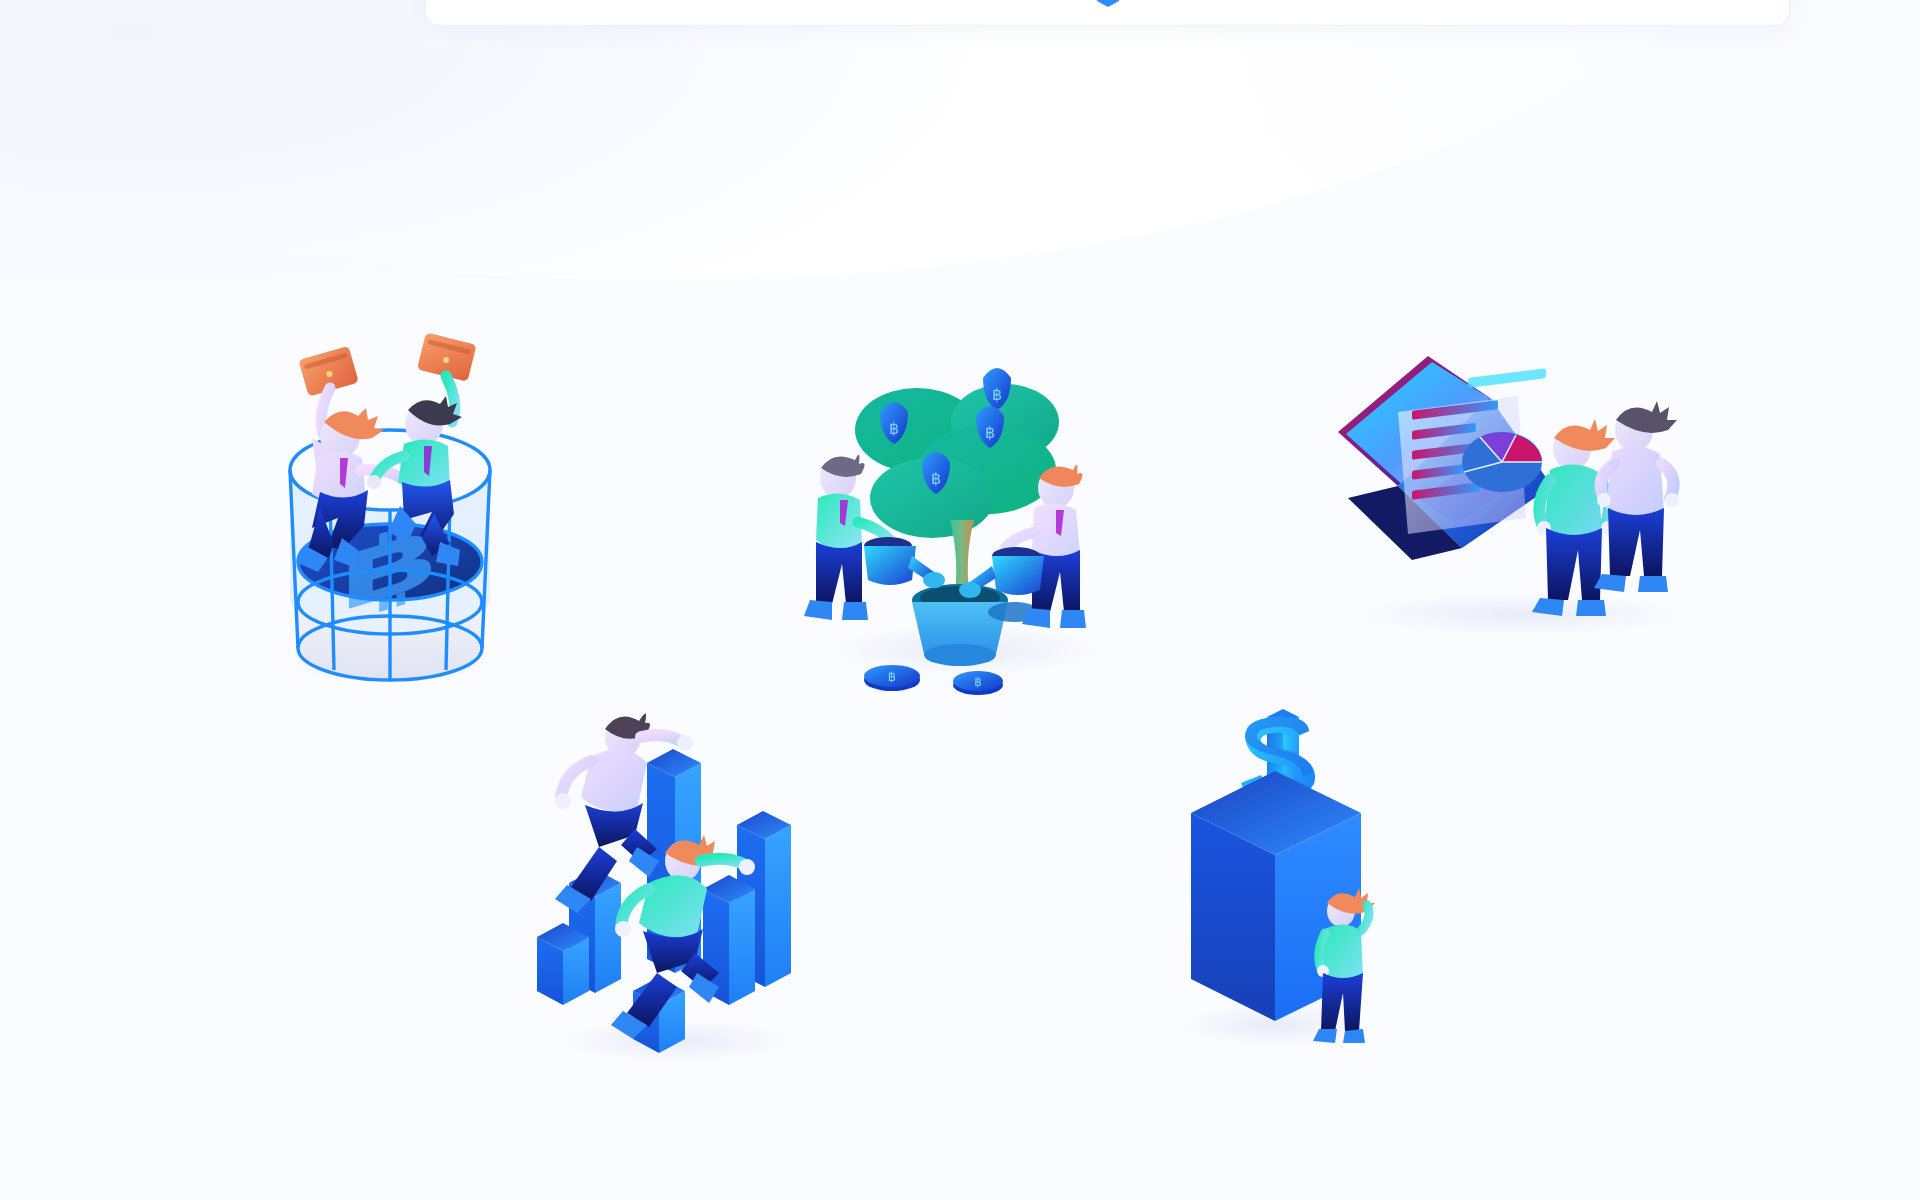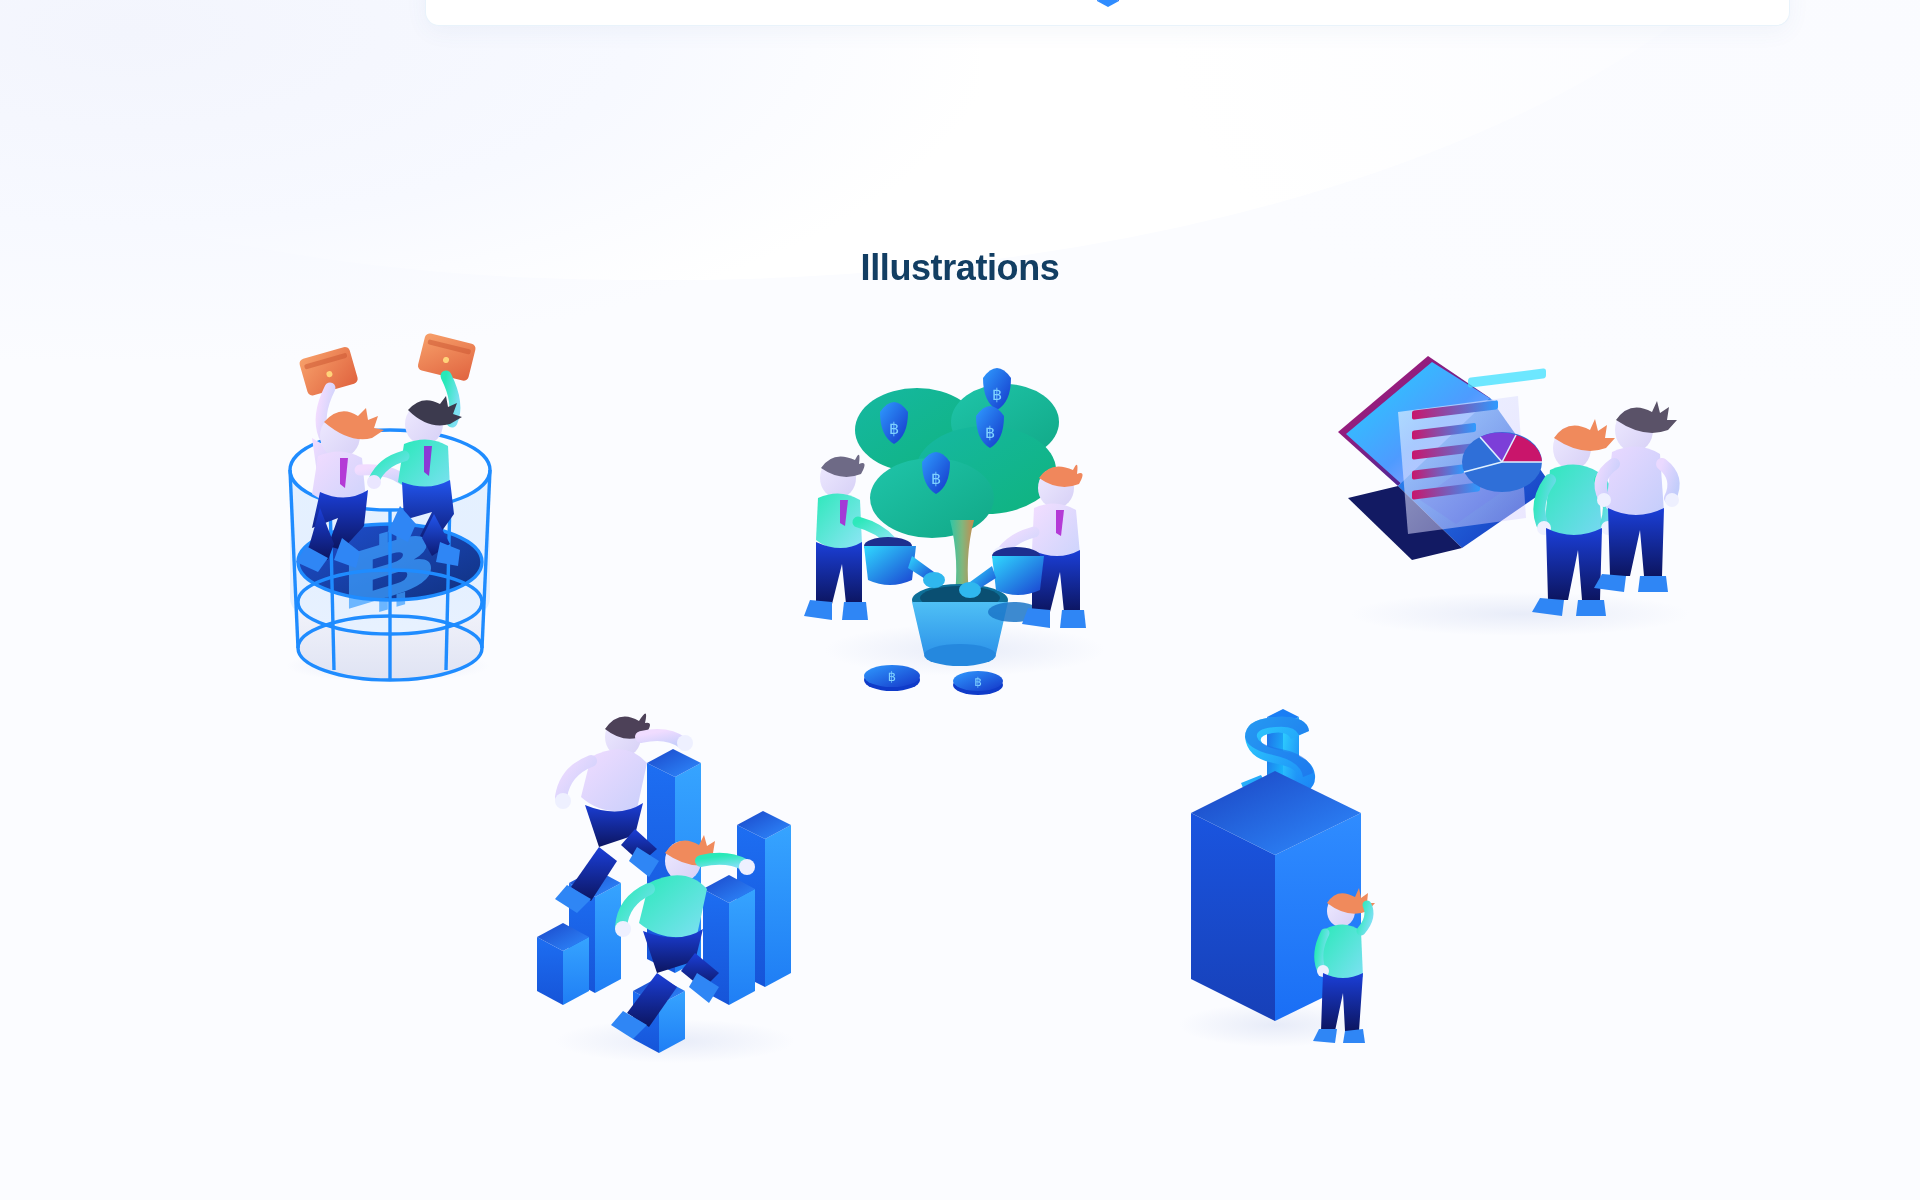--- a/index.html
+++ b/index.html
@@ -85,21 +85,20 @@
           <stop offset="0" stop-color="#35a6ff"></stop>
             <stop offset="1" stop-color="#0f3fe0"></stop>
         </linearGradient>
       </defs>
       <path d="M16 6 L27 2 L27 22 L16 27 Z" fill="url(#tcg)"></path>
       <path d="M38 6 L27 2 L27 22 L38 27 Z" fill="#1146d8"></path>
       <path d="M16 27 L27 22 L38 27 L27 33 Z" fill="#2f8cff"></path>
     </svg>
   </div>
 
-  <div class="page-title">Illustrations</div>
 
   <div class="illus" id="il-trampoline">
     <svg width="250" height="360" viewBox="0 0 250 360">
       <defs>
         <linearGradient id="tr-mat" x1="0" y1="0" x2="1" y2="1">
           <stop offset="0" stop-color="#1f4fd0"></stop>
             <stop offset="1" stop-color="#10317f"></stop>
         </linearGradient>
         <linearGradient id="tr-glass" x1="0" y1="0" x2="0" y2="1">
           <stop offset="0" stop-color="#d4e8ff" stop-opacity=".55"></stop>

